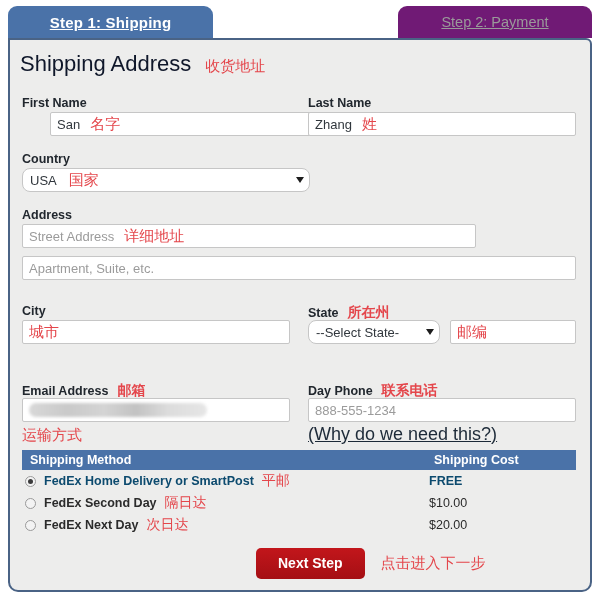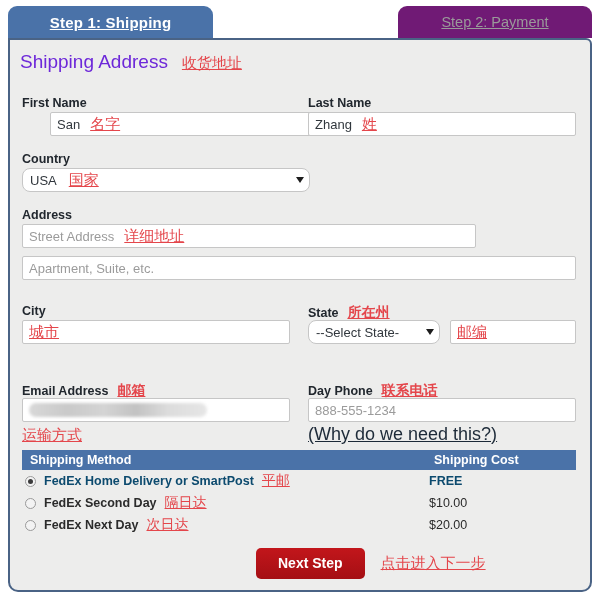--- a/index.html
+++ b/index.html
@@ -70,28 +70,27 @@
     padding: 0 10px;
   }
 
   .section-title-row {
     display: flex;
     align-items: baseline;
     gap: 14px;
     padding-top: 11px;
   }
   .section-title {
-    font-size: 19px;
-    color: #6d28d9;
+    font-size: 22px;
+    color: #0f172a;
   }
   .cn {
     color: #e4464b;
     font-size: 15px;
     white-space: nowrap;
-    text-decoration: underline;
   }
   .cn-sm { font-size: 14px; }
   .fld-label {
     font-size: 12.5px;
     font-weight: bold;
     color: #21272e;
     display: flex;
     align-items: baseline;
     gap: 9px;
     white-space: nowrap;

